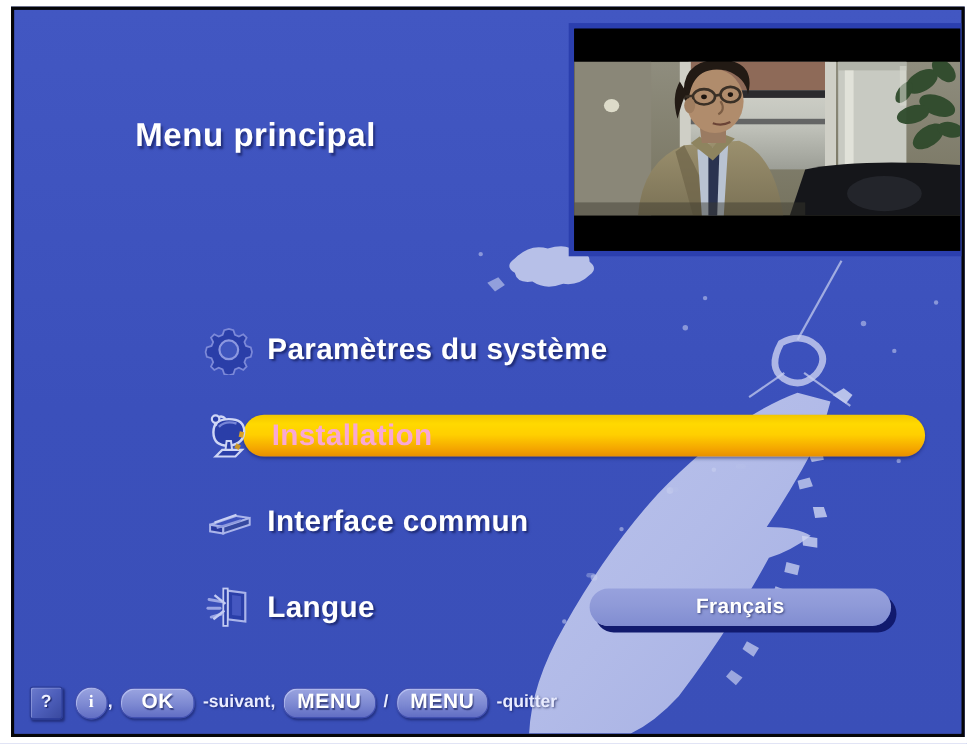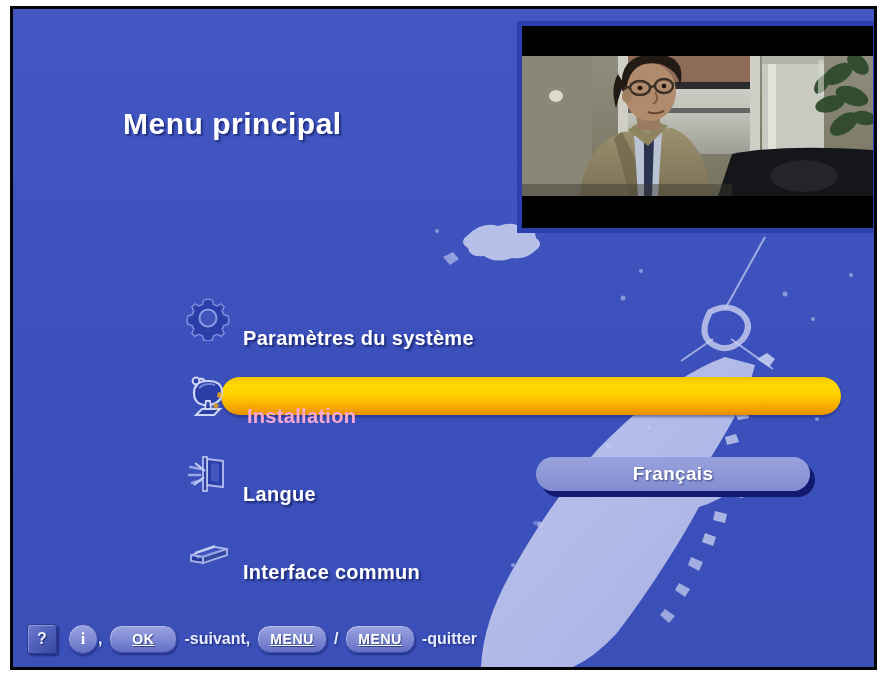--- a/index.html
+++ b/index.html
@@ -89,28 +89,27 @@
     height: 46px;
     z-index: 3;
   }
   .menu-icon svg { display:block; width:100%; height:100%; }
 
   .menu-label {
     position: absolute;
     left: 230px;
     top: 50%;
     transform: translateY(-50%);
-    font-size: 20px;
+    font-size: 27px;
     font-weight: bold;
     color: #ffffff;
     letter-spacing: 0.3px;
     text-shadow: 2px 2px 2px rgba(10,16,70,0.6);
     white-space: nowrap;
     z-index: 3;
-    margin-top: 20px;
   }
 
   
   .menu-row.selected .highlight-bar {
     position: absolute;
     left: 208px;
     right: 33px;
     top: 50%;
     transform: translateY(-50%);
     height: 38px;
@@ -199,26 +198,25 @@
   }
   .key-pill {
     height: 26px;
     min-width: 42px;
     padding: 0 12px;
     border-radius: 13px;
     background: linear-gradient(to bottom,#9aa4e0 0%, #7d89d2 55%, #616ec4 100%);
     border: 1px solid #424fae;
     box-shadow: 1px 2px 2px rgba(12,18,72,0.45), inset 1px 1px 0 rgba(210,218,255,0.5);
     color: #ffffff;
-    font-size: 14px;
+    font-size: 19px;
     font-weight: bold;
     letter-spacing: 0.6px;
     display:flex; align-items:center; justify-content:center;
     text-shadow: 1px 1px 1px rgba(10,16,70,0.55);
-    text-decoration: underline;
   }
   .sb-text {
     color: #e9ecff;
     font-size: 16px;
     font-weight: bold;
     text-shadow: 1px 1px 2px rgba(10,16,70,0.6);
     white-space: nowrap;
   }
   .gap-s { width: 7px; }
   .gap-m { width: 11px; }
@@ -423,54 +421,54 @@
           <path d="M30 30 l4 2 -2 4 -4 -2 Z" fill="#d69b18" opacity="0.9"></path>
         </svg>
       </span>
       <span class="menu-label">Installation</span>
     </div>
 
     <div class="menu-row">
       <span class="menu-icon">
         <svg viewBox="0 0 46 46">
 
+          <path d="M6 26 L30 18 L42 20 L18 28 Z" fill="#3d51bd" stroke="#aab4ea" stroke-width="1.8"></path>
+          <path d="M6 26 L18 28 L18 34 L6 32 Z" fill="#27379d" stroke="#aab4ea" stroke-width="1.8"></path>
+          <path d="M18 28 L42 20 L42 26 L18 34 Z" fill="#35489f" stroke="#aab4ea" stroke-width="1.8"></path>
+
+          <path d="M10 24 L30 17" stroke="#c9d0f3" stroke-width="2" fill="none"></path>
+          <path d="M12 29 L34 22" stroke="#8d99de" stroke-width="1.8" fill="none"></path>
+        </svg>
+      </span>
+      <span class="menu-label">Interface commun</span>
+    </div>
+
+    <div class="menu-row">
+      <span class="menu-icon">
+        <svg viewBox="0 0 46 46">
+
           <path d="M22 8 L38 10 L38 36 L22 34 Z" fill="#2a3ea8" stroke="#aab4ea" stroke-width="2"></path>
           <path d="M26 12 L34 13 L34 31 L26 30 Z" fill="#4a5cc4" opacity="0.85"></path>
 
           <rect x="18" y="6" width="4" height="34" fill="#2a3ea8" stroke="#c3cbf2" stroke-width="1.6"></rect>
 
           <g stroke="#9aa5e4" stroke-width="2.6" fill="none" stroke-linecap="round">
             <path d="M5 16 L16 18"></path>
             <path d="M4 24 L15 24"></path>
             <path d="M7 32 L17 29"></path>
           </g>
           <path d="M10 12 L20 20" stroke="#c3cbf2" stroke-width="2.2" fill="none"></path>
           <path d="M9 34 L19 26" stroke="#c3cbf2" stroke-width="2.2" fill="none"></path>
         </svg>
       </span>
       <span class="menu-label">Langue</span>
       <div id="language-value-pill">
         <span class="pill-text">Français</span>
       </div>
     </div>
-
-    <div class="menu-row">
-      <span class="menu-icon">
-        <svg viewBox="0 0 46 46">
-
-          <path d="M6 26 L30 18 L42 20 L18 28 Z" fill="#3d51bd" stroke="#aab4ea" stroke-width="1.8"></path>
-          <path d="M6 26 L18 28 L18 34 L6 32 Z" fill="#27379d" stroke="#aab4ea" stroke-width="1.8"></path>
-          <path d="M18 28 L42 20 L42 26 L18 34 Z" fill="#35489f" stroke="#aab4ea" stroke-width="1.8"></path>
-
-          <path d="M10 24 L30 17" stroke="#c9d0f3" stroke-width="2" fill="none"></path>
-          <path d="M12 29 L34 22" stroke="#8d99de" stroke-width="1.8" fill="none"></path>
-        </svg>
-      </span>
-      <span class="menu-label">Interface commun</span>
-    </div>
   </div>
 
   <div id="status-bar">
     <span class="sb-item key-square">?</span>
     <span class="gap-m"></span>
     <span class="sb-item key-circle">i</span>
     <span class="sb-item sb-text">,</span>
     <span class="gap-s"></span>
     <span class="sb-item key-pill">OK</span>
     <span class="gap-s"></span>

